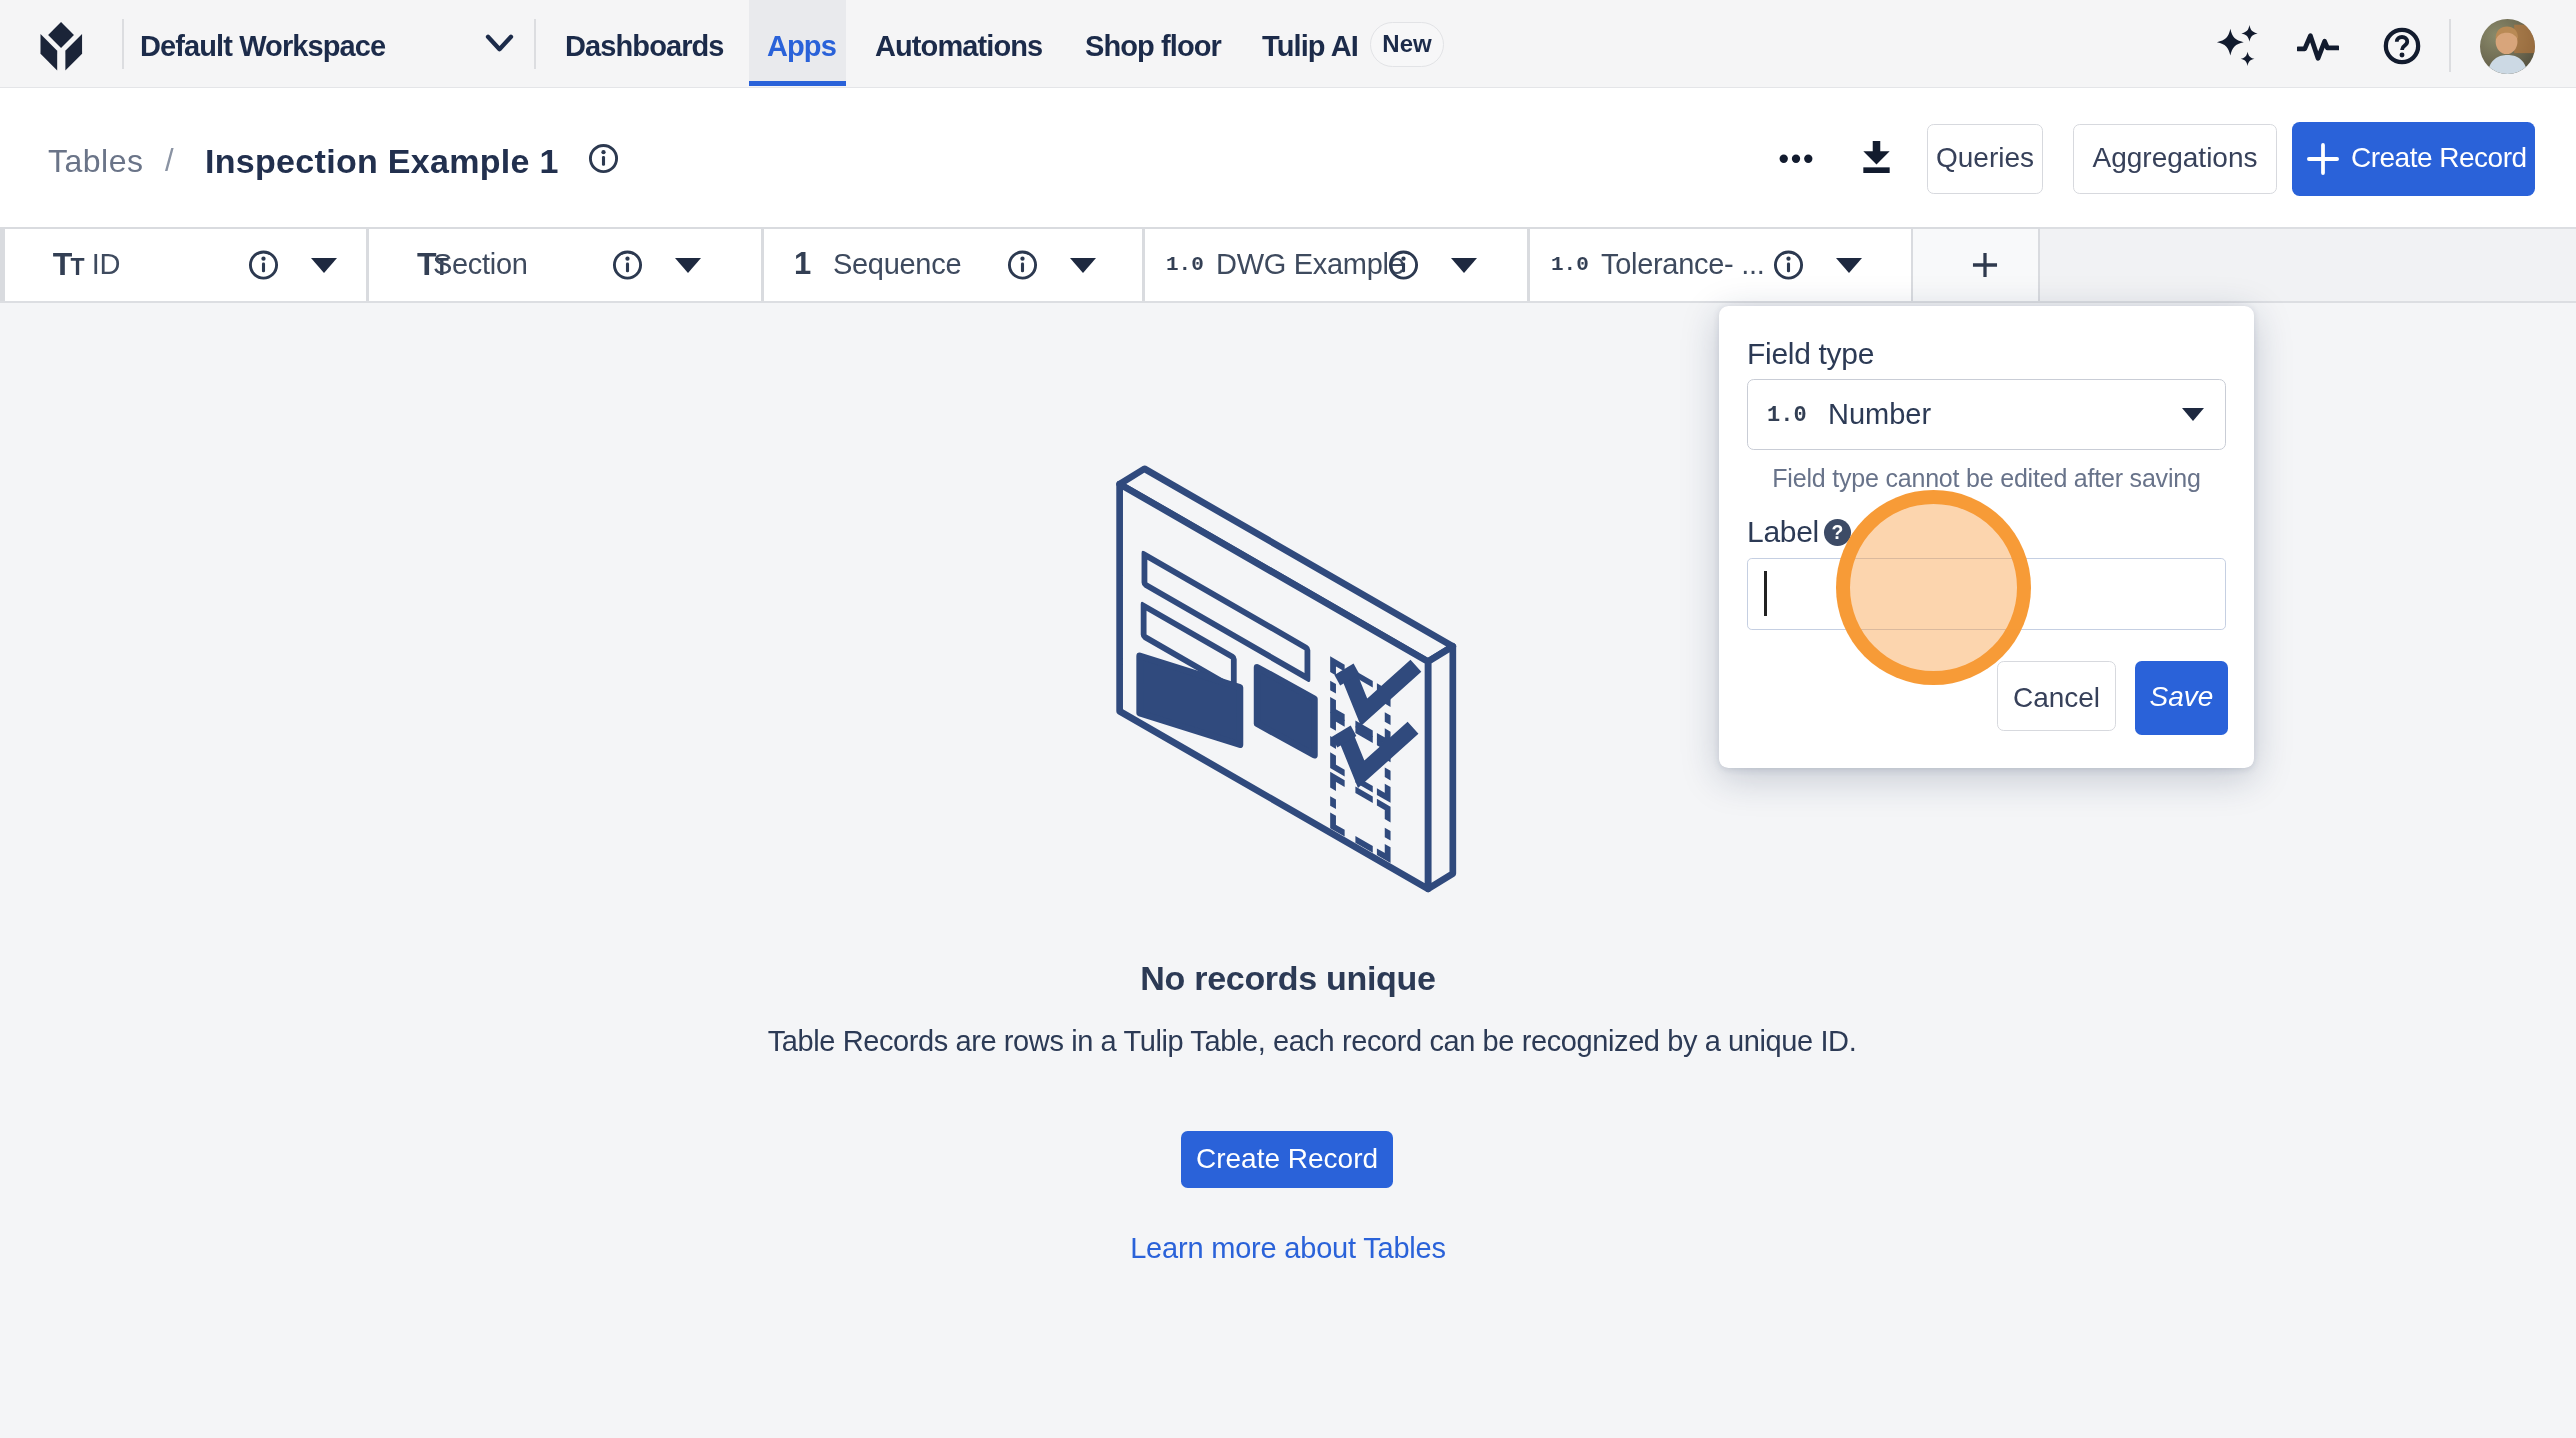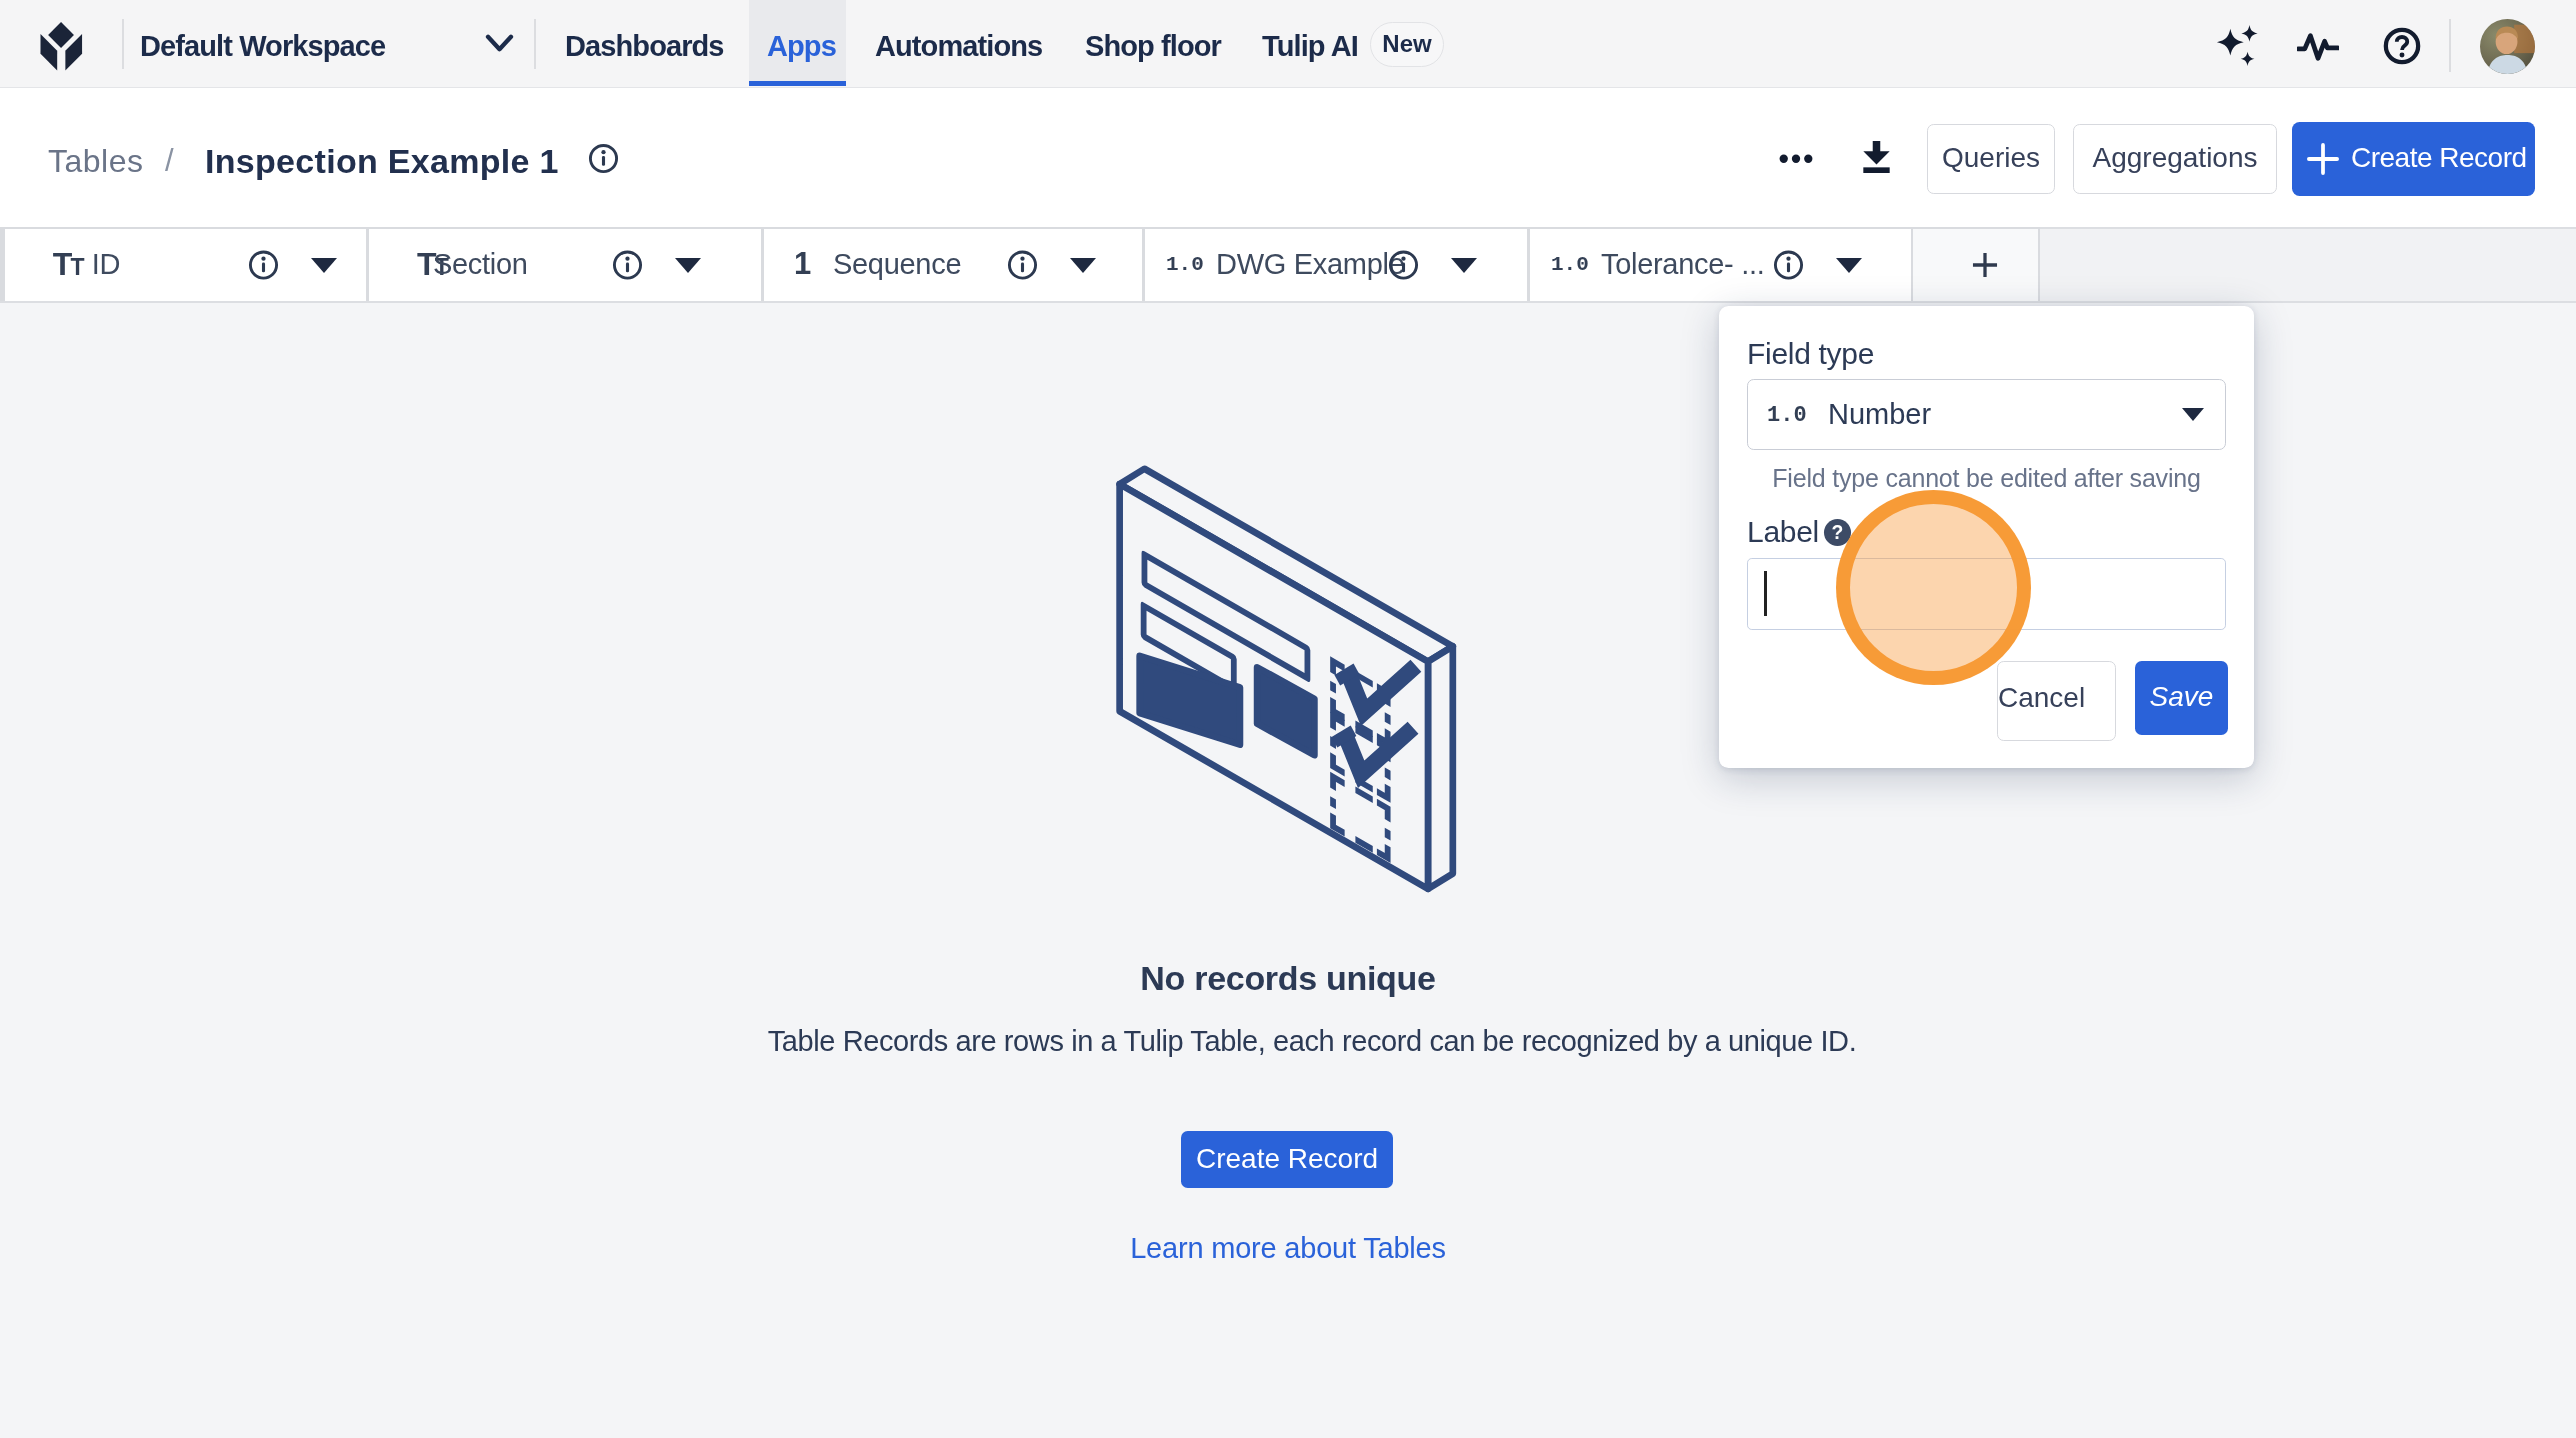--- a/index.html
+++ b/index.html
@@ -38,21 +38,21 @@
 #btn-create2 { position:absolute; left:1181px; top:1131px; width:212px; height:57px; background:#2a62d9; border-radius:6.7px; color:#fff; font-size:28px; text-align:center; line-height:55px; }
 #learn { position:absolute; left:0; top:1232px; width:2576px; text-align:center; font-size:29px; letter-spacing:-0.2px; color:#2a62d9; }
 
 
 #pop { position:absolute; left:1719px; top:306px; width:535px; height:462px; background:#fff; border-radius:9.5px; box-shadow:0 9.5px 38px rgba(23,43,77,.22), 0 1.9px 7.6px rgba(23,43,77,.12); }
 #pop .lbl { position:absolute; font-size:30px; font-weight:400; letter-spacing:-0.3px; color:#2c3a55; }
 #pop-select { position:absolute; left:28px; top:73px; width:479px; height:71px; border:1.9px solid #c9cdd6; border-radius:6.7px; background:#fff; }
 #pop-help { position:absolute; left:28px; top:158px; width:479px; text-align:center; font-size:25px; letter-spacing:-0.2px; white-space:nowrap; color:#68738a; }
 #pop-input { position:absolute; left:28px; top:252px; width:479px; height:72px; border:1.9px solid #c5cfe2; border-radius:4.8px; background:#fff; }
 #cursor { position:absolute; left:16px; top:11.5px; width:2.9px; height:45px; background:#222; }
-#btn-cancel { position:absolute; left:278px; top:355px; width:119px; height:80px; background:#fff; border:1.9px solid #d7d9de; border-radius:6.7px; font-size:28px; color:#37415a; text-align:left; line-height:71px; }
+#btn-cancel { position:absolute; left:278px; top:355px; width:119px; height:70px; background:#fff; border:1.9px solid #d7d9de; border-radius:6.7px; font-size:28px; color:#37415a; text-align:center; line-height:71px; }
 #btn-save { position:absolute; left:416px; top:355px; width:93px; height:74px; background:#2a62d9; border-radius:6.7px; font-size:28px; color:#fff; text-align:center; line-height:71px;font-style:italic; }
 #ring { position:absolute; left:117px; top:184px; width:195px; height:195px; border-radius:50%; border:14.3px solid rgba(247,153,52,0.97); background:rgba(247,154,61,0.42); }
 </style>
 </head>
 <body>
 
 <div id="nav">
   <svg class="abs" style="left:40px; top:21px;" width="44" height="50" viewBox="0 0 46 52">
     <g fill="#1b2438">
       <polygon points="22,1 35.5,14.5 22,28 8.5,14.5"></polygon>
@@ -127,21 +127,21 @@
 
   <svg class="abs" style="left:1779px; top:65px;" width="34" height="11.5" viewBox="0 0 36 12">
     <circle cx="5" cy="6" r="4.4" fill="#121b2e"></circle>
       <circle cx="18" cy="6" r="4.4" fill="#121b2e"></circle>
       <circle cx="31" cy="6" r="4.4" fill="#121b2e"></circle>
   </svg>
   <svg class="abs" style="left:1863px; top:53px;" width="27" height="32" viewBox="0 0 28 34">
     <path d="M10 0 h8 v11 h10 L14 25 L0 11 h10 Z" fill="#121b2e"></path>
     <rect x="0" y="28" width="28" height="6" fill="#121b2e"></rect>
   </svg>
-  <div class="btn" style="left:1927px; top:36px; width:128px; height:70px; line-height:66px;">Queries</div>
+  <div class="btn" style="left:1927px; top:36px; width:116px; height:70px; line-height:66px;">Queries</div>
   <div class="btn" style="left:2073px; top:36px; width:204px; height:70px; line-height:66px;">Aggregations</div>
   <div id="btn-create">
     <svg style="position:absolute; left:15.3px; top:21px;" width="32" height="32" viewBox="0 0 34 34">
         <path d="M17 2 V32 M2 17 H32" stroke="#fff" stroke-width="4" stroke-linecap="round"></path>
       </svg>
     <span style="position:absolute; left:59px; top:50%; transform:translateY(-52%); white-space:nowrap; font-size:28px; letter-spacing:-0.5px;">Create Record</span>
   </div>
 </div>
 
 <div id="theadline"></div>

